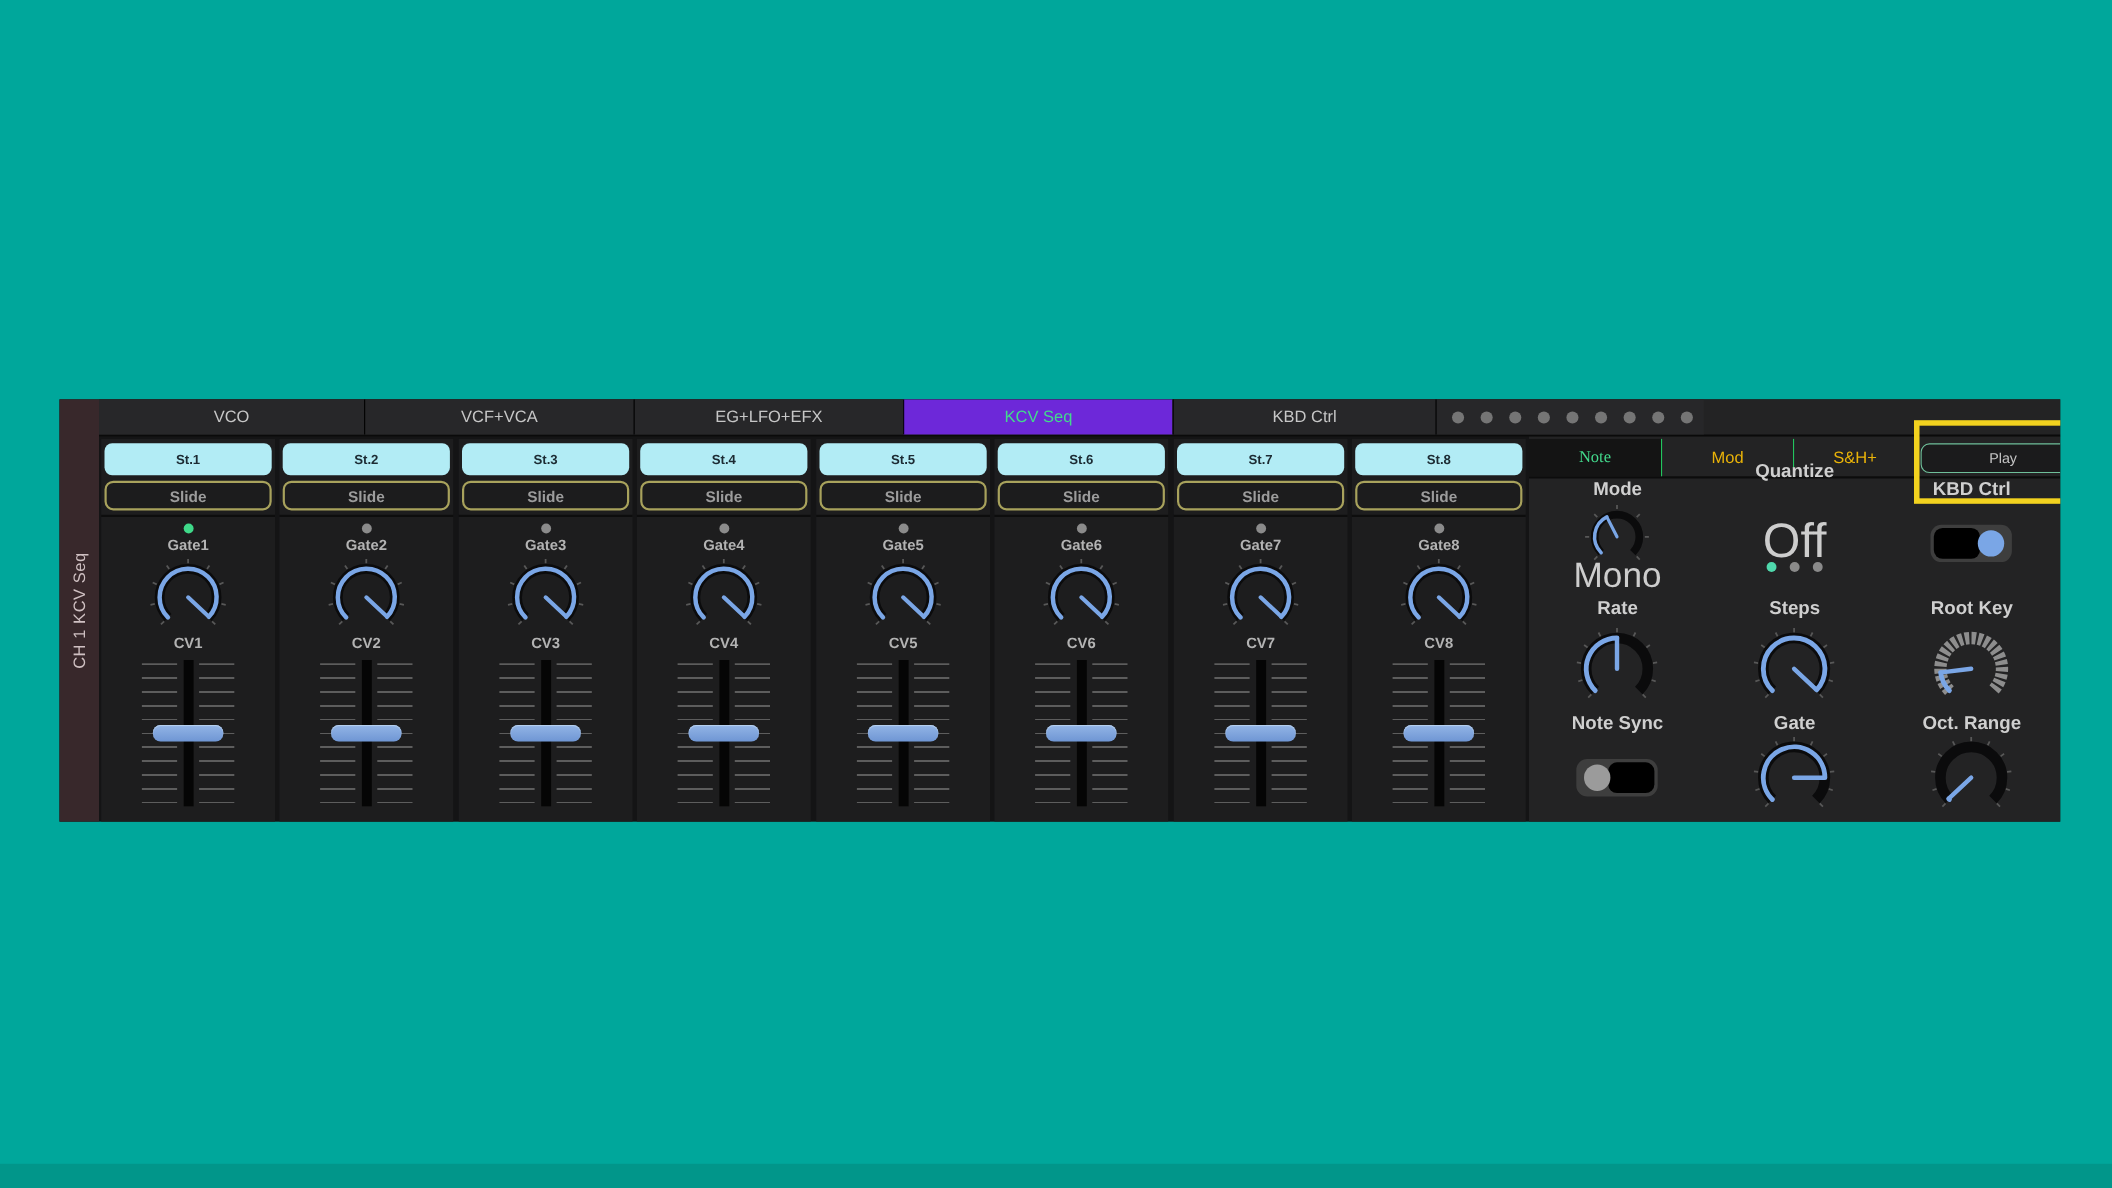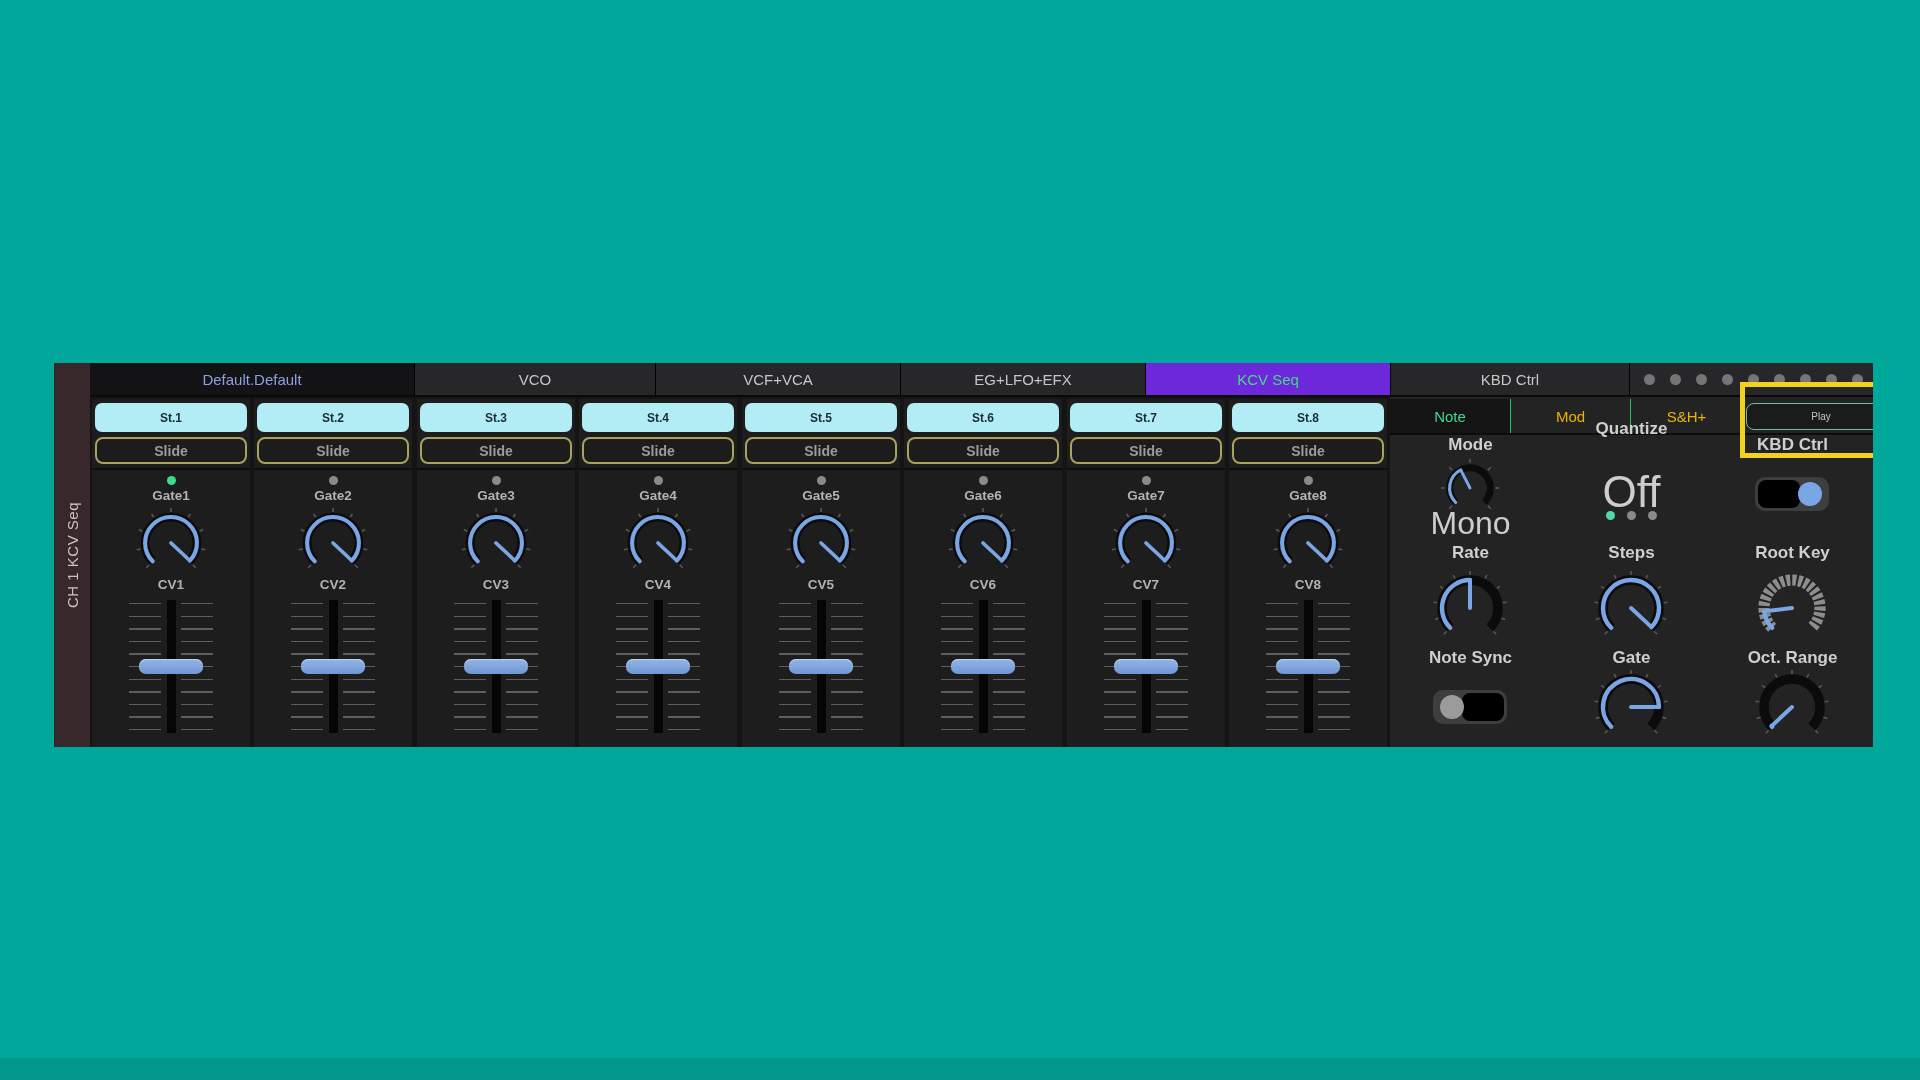--- a/index.html
+++ b/index.html
@@ -51,24 +51,24 @@
   .ticks.l{left:0;} .ticks.r{right:0;}
   .track{position:absolute;left:50%;top:-3px;bottom:-3px;width:9px;margin-left:-4.5px;background:#050505;}
   .handle{position:absolute;left:50%;width:64px;height:15px;margin-left:-32px;border-radius:7px;
     background:linear-gradient(#93b5e6,#6f96d4);box-shadow:inset 0 1px 1px #b9d2f0;}
 
   
   .rp{position:absolute;left:1336px;top:34px;width:483px;height:350px;background:#232324;overflow:hidden;}
   .rp-tabs{position:absolute;left:0;top:0;width:483px;height:38px;border-bottom:2px solid #0c0c0c;box-sizing:border-box;}
   .rp-tab{position:absolute;top:2px;height:34px;display:flex;align-items:center;justify-content:center;
     font-size:15px;color:#eab308;border-left:1px solid #22c55e;box-sizing:border-box;}
-  .rp-tab.sel-green{background:#141414;color:#43d98c;}
+  .rp-tab.sel-green{background:#141414;color:#43d98c;font-family:Liberation Serif, serif;}
   .play-btn{position:absolute;left:356px;top:6px;width:150px;height:27px;background:#1b1b1c;
     border:1.5px solid #6fbf9a;border-radius:8px;display:flex;align-items:center;justify-content:center;
-    font-size:10px;color:#c5c5c5;box-sizing:border-box;}
+    font-size:13px;color:#c5c5c5;box-sizing:border-box;}
   .rp-label{position:absolute;width:161px;text-align:center;font-size:17px;font-weight:bold;color:#cfcfcf;}
   .big-val{position:absolute;width:161px;text-align:center;color:#cdcdcd;}
   .qdots{position:absolute;left:161px;top:114px;width:161px;display:flex;justify-content:center;gap:12px;}
   .qdot{width:9px;height:9px;border-radius:50%;background:#8a8a8a;}
   .qdot.active{background:#4fd8ac;}
   .toggle{position:absolute;width:74px;height:34px;border-radius:10px;background:#3e3e3e;overflow:hidden;}
   .toggle .half{position:absolute;top:3px;bottom:3px;width:42px;background:#000;border-radius:8px;}
   .toggle .tknob{position:absolute;top:5px;width:24px;height:24px;border-radius:50%;}
   .toggle.on .half{left:3px;} .toggle.on .tknob{right:7px;background:#7aa6e6;}
   .toggle.off .half{right:3px;} .toggle.off .tknob{left:7px;background:#9b9b9b;}
@@ -81,21 +81,20 @@
 
 <div class="bottom-band"></div>
 
 <div class="panel">
 
   <div class="side">
     <span>CH 1 KCV Seq</span>
   </div>
 
   <div class="tabbar">
-    <div class="tab sel-blue" style="width:324px">Default.Default</div>
     <div class="tab" style="width:241px">VCO</div>
     <div class="tab" style="width:245px">VCF+VCA</div>
     <div class="tab" style="width:245px">EG+LFO+EFX</div>
     <div class="tab sel-green" style="width:245px">KCV Seq</div>
     <div class="tab" style="width:239px">KBD Ctrl</div>
     <div class="pager" style="width:244px" id="pager">
         <div class="pdot"></div>
         <div class="pdot"></div>
         <div class="pdot"></div>
         <div class="pdot"></div>

